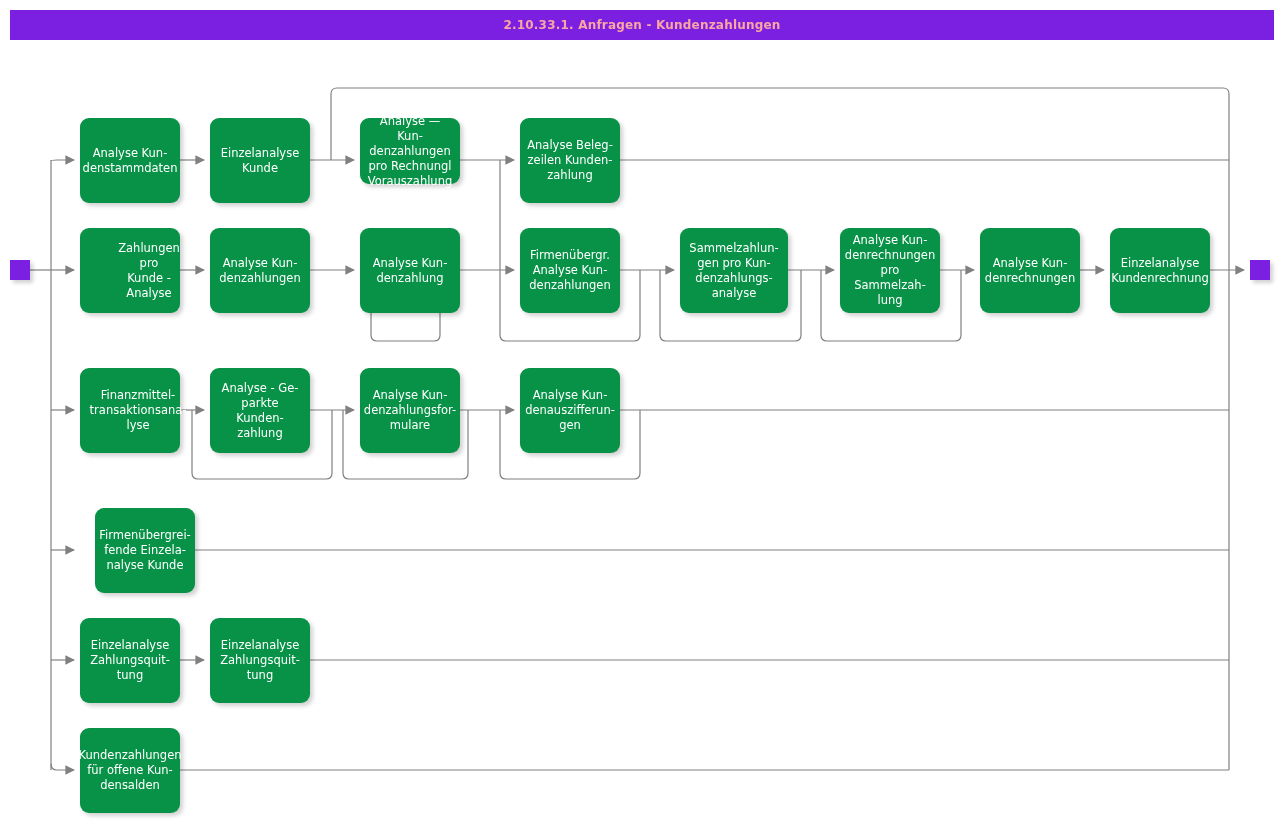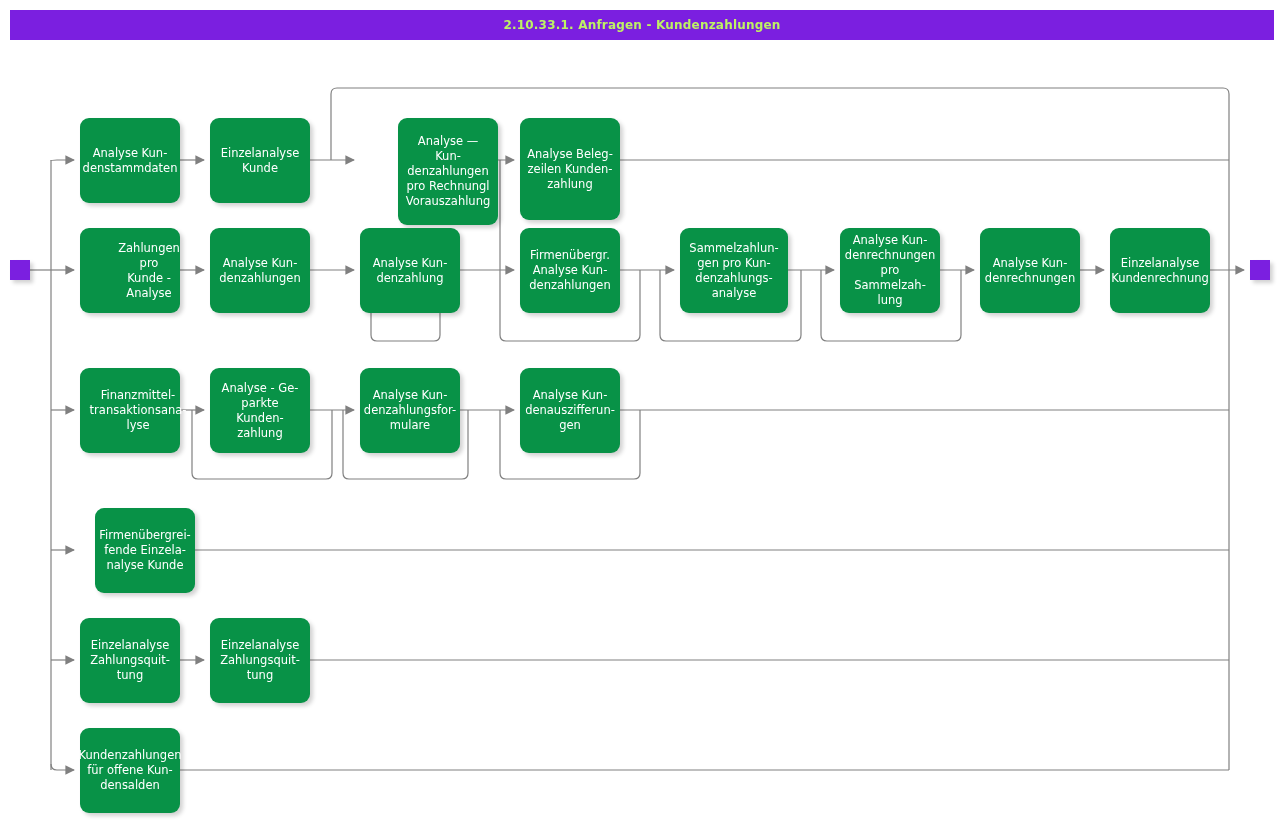--- a/index.html
+++ b/index.html
@@ -15,21 +15,21 @@
     overflow: hidden;
   }
 
   #titlebar {
     position: absolute;
     left: 10px;
     top: 10px;
     width: 1264px;
     height: 30px;
     background: #7b1fe0;
-    color: #bef264;
+    color: #fca5a5;
     font-size: 12px;
     font-weight: bold;
     display: flex;
     align-items: center;
     justify-content: center;
     letter-spacing: 0.2px;
   }
 
   #canvas {
     position: absolute;
@@ -134,25 +134,25 @@
 </svg>
 
 <div class="terminal" style="left:10px;top:260px;"></div>
 <div class="terminal" style="left:1250px;top:260px;"></div>
 
 <div id="nodes">
     <div class="node" style="left: 80px; top: 118px; width: 100px; height: 85px;">Analyse Kun-
 denstammdaten</div>
     <div class="node" style="left: 210px; top: 118px; width: 100px; height: 85px;">Einzelanalyse
 Kunde</div>
-    <div class="node" style="left: 360px; top: 118px; width: 100px; height: 107px; margin-left: 38px;">Analyse — Kun-
+    <div class="node" style="left: 360px; top: 118px; width: 100px; height: 66px;">Analyse — Kun-
 denzahlungen
 pro Rechnungl
 Vorauszahlung</div>
-    <div class="node" style="left: 520px; top: 118px; width: 100px; height: 102px;">Analyse Beleg-
+    <div class="node" style="left: 520px; top: 118px; width: 100px; height: 85px;">Analyse Beleg-
 zeilen Kunden-
 zahlung</div>
     <div class="node" style="left: 80px; top: 228px; width: 100px; height: 85px; padding-left: 44px;">Zahlungen pro
 Kunde - Analyse</div>
     <div class="node" style="left: 210px; top: 228px; width: 100px; height: 85px;">Analyse Kun-
 denzahlungen</div>
     <div class="node" style="left: 360px; top: 228px; width: 100px; height: 85px;">Analyse Kun-
 denzahlung</div>
     <div class="node" style="left: 520px; top: 228px; width: 100px; height: 85px;">Firmenübergr.
 Analyse Kun-

